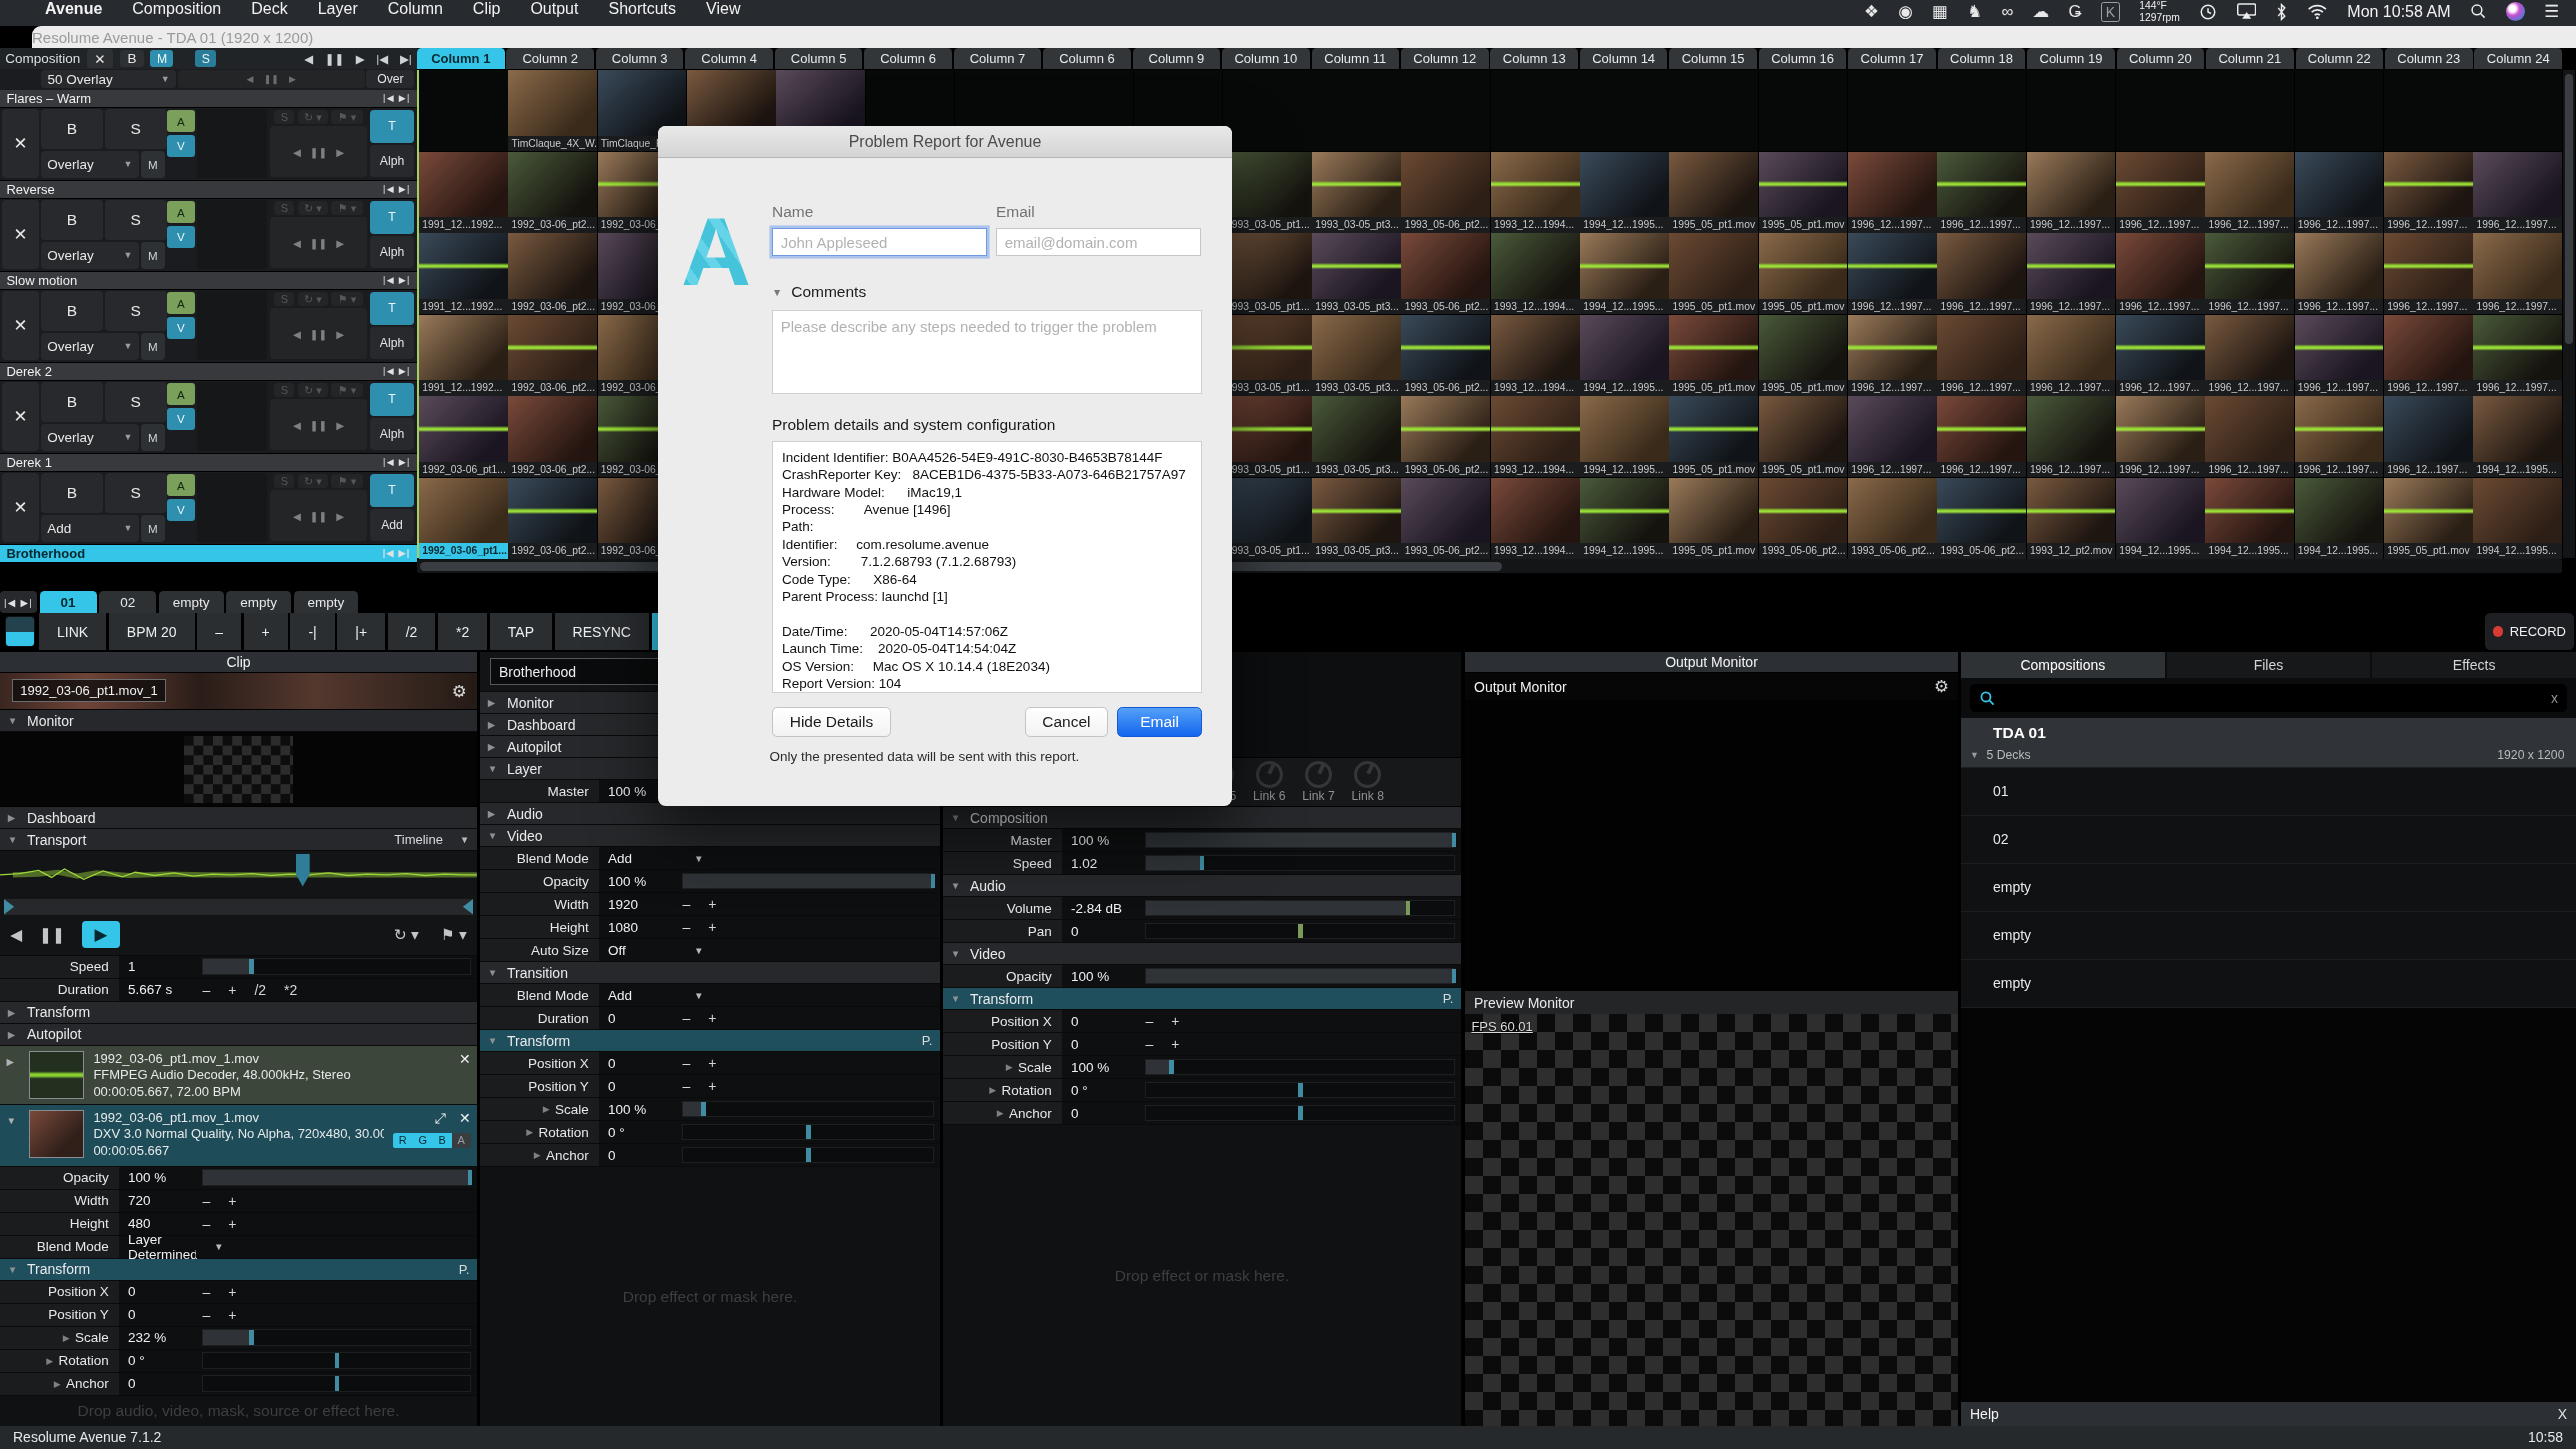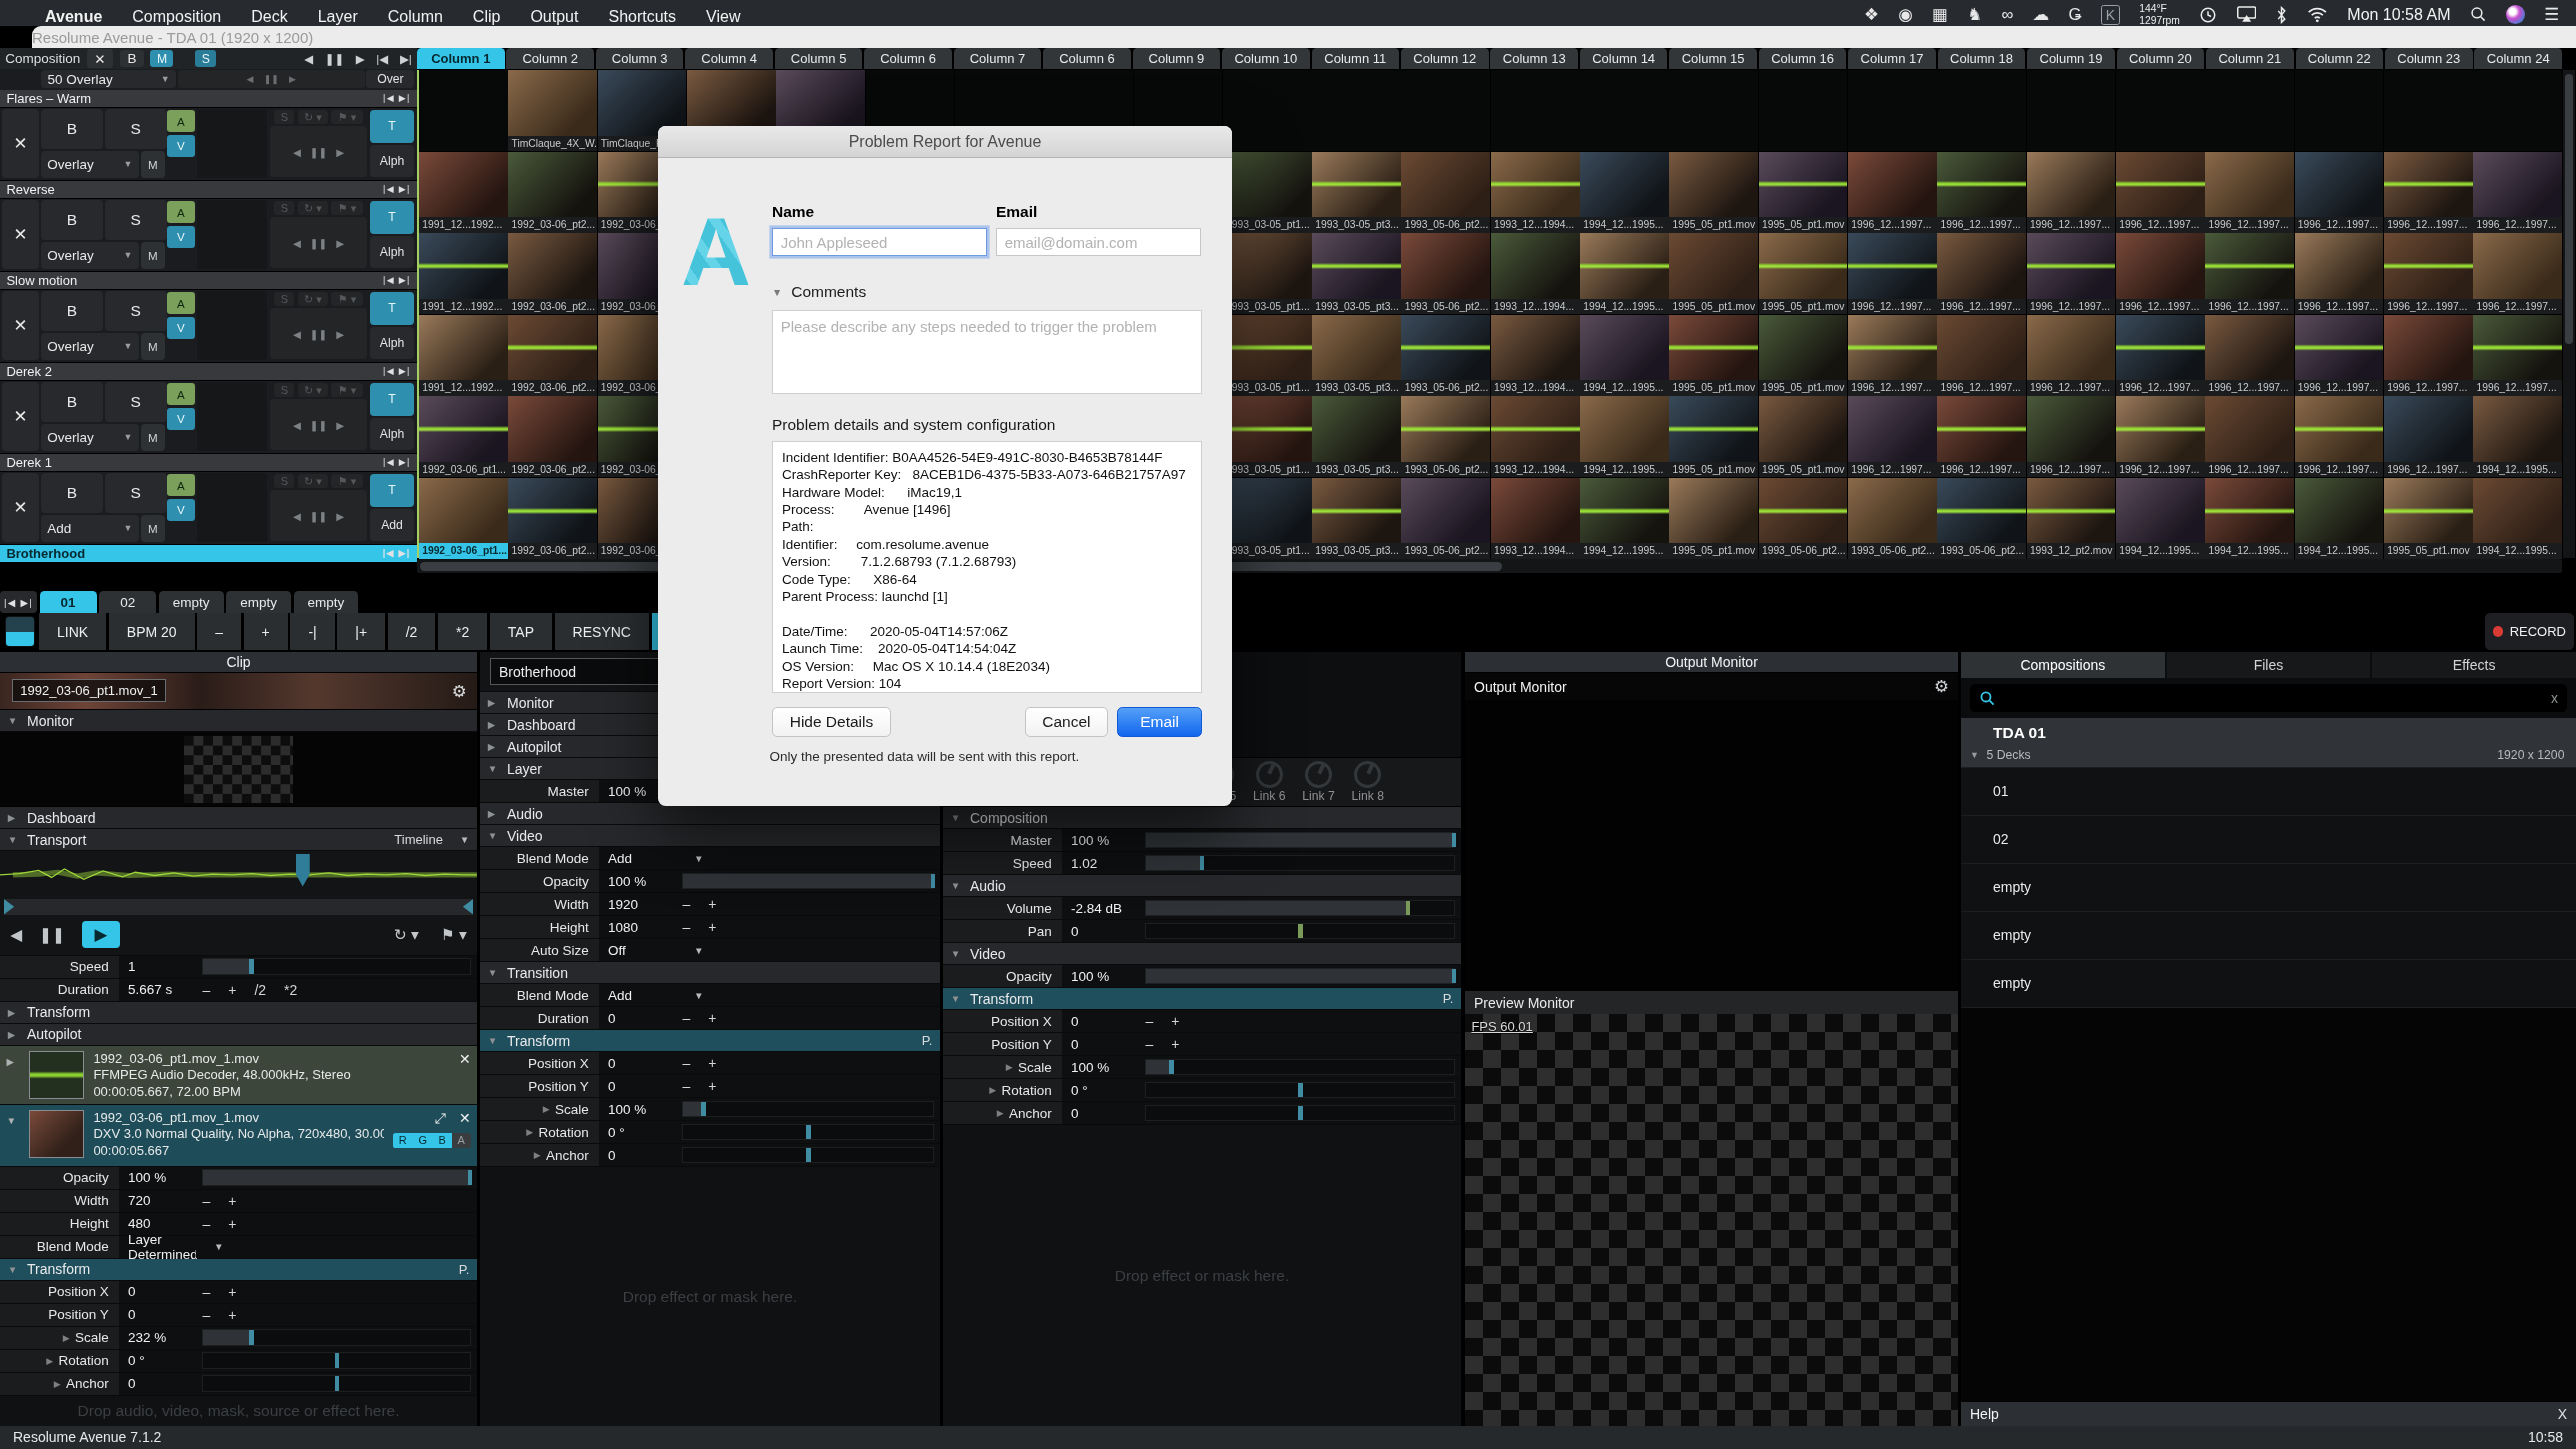--- a/index.html
+++ b/index.html
@@ -3,21 +3,21 @@
 <meta charset="utf-8">
 <style>
   * { margin:0; padding:0; box-sizing:border-box; }
   html,body { width:2576px; height:1449px; }
   body { position:relative; overflow:hidden; background:#000;
          font-family:"Liberation Sans", sans-serif; color:#dcdfe2; }
   .abs { position:absolute; }
 
   
   #menubar { left:0; top:0; width:2576px; height:26.4px; background:#272b30;
-    display:flex; align-items:flex-end; color:#f2f2f2; font-size:16px; z-index:90; }
+    display:flex; align-items:flex-start; color:#f2f2f2; font-size:16px; z-index:90; }
   #menubar .apple { font-size:18px; margin:0 24.5px 0 20.6px; }
   #menubar .mitem { margin-right:30px; }
   #menubar .mitem.bold { font-weight:bold; }
   #tray { margin-left:auto; display:flex; align-items:center; gap:19.3px; padding-right:16.7px; }
   #tray .tico { font-size:16.7px; color:#e8e8e8; }
   #tray .boxed { border:1.3px solid #9aa0a6; color:#9aa0a6; border-radius:2.6px;
     padding:0 3.9px; font-size:14px; line-height:18px; }
   #tray .sensor { font-size:10.3px; line-height:11.6px; color:#f0f0f0; }
   #tray svg { display:block; }
   .siri-ball { width:19.3px; height:19.3px; border-radius:50%;
@@ -254,21 +254,21 @@
     border-radius:7.7px 7.7px 0 0; display:flex; align-items:center; justify-content:center; }
   .dlg-titlebar .dtitle { font-size:16px; color:#4c4c4c; }
   .dlg-body { flex:1; padding:16.7px 20.6px 11.6px 23px; position:relative; }
   .dlg-logo { position:absolute; left:23px; top:45px; font-size:97px; font-weight:bold; line-height:97px;
     background:repeating-linear-gradient(55deg,#45c3da 0 16.7px,#66d4e8 16.7px 26px);
     -webkit-background-clip:text; background-clip:text; color:transparent; }
   .dlg-content { margin-left:91px; }
   .dlg-msg { font-size:16.7px; line-height:24px; color:#1a1a1a; max-width:425px; margin-top:30px; }
   .dlg-fieldrow { display:flex; gap:9px; margin-top:28px; }
   .dlg-field { display:flex; flex-direction:column; gap:7.7px; }
-  .dlg-field label { font-size:15.5px; color:#000000;font-weight:bold; }
+  .dlg-field label { font-size:15.5px; color:#737373; }
   .dlg-field input { height:28px; background:#fff; border:0.6px solid #c6c6c6; font-size:15px; padding:0 7.7px;
     font-family:"Liberation Sans",sans-serif; color:#222; }
   .dlg-field input::placeholder { color:#b2b2b2; }
   .dlg-field.namef input { width:215px; border:1.3px solid #6f9ae0; box-shadow:0 0 0 2.6px rgba(108,155,238,.5); }
   .dlg-field.emailf input { width:205px; }
   .dlg-disclosure { margin-top:27px; font-size:15.5px; display:flex; align-items:center; gap:9px; }
   .dlg-disclosure .dtri { color:#7a7a7a; font-size:10.3px; }
   .dlg-comments { margin-top:9px; width:430px; height:84px; background:#fff; border:0.6px solid #cfcfcf;
     font-size:15px; padding:6.4px 7.7px; resize:none; font-family:"Liberation Sans",sans-serif; color:#222; }
   .dlg-comments::placeholder { color:#b2b2b2; }

